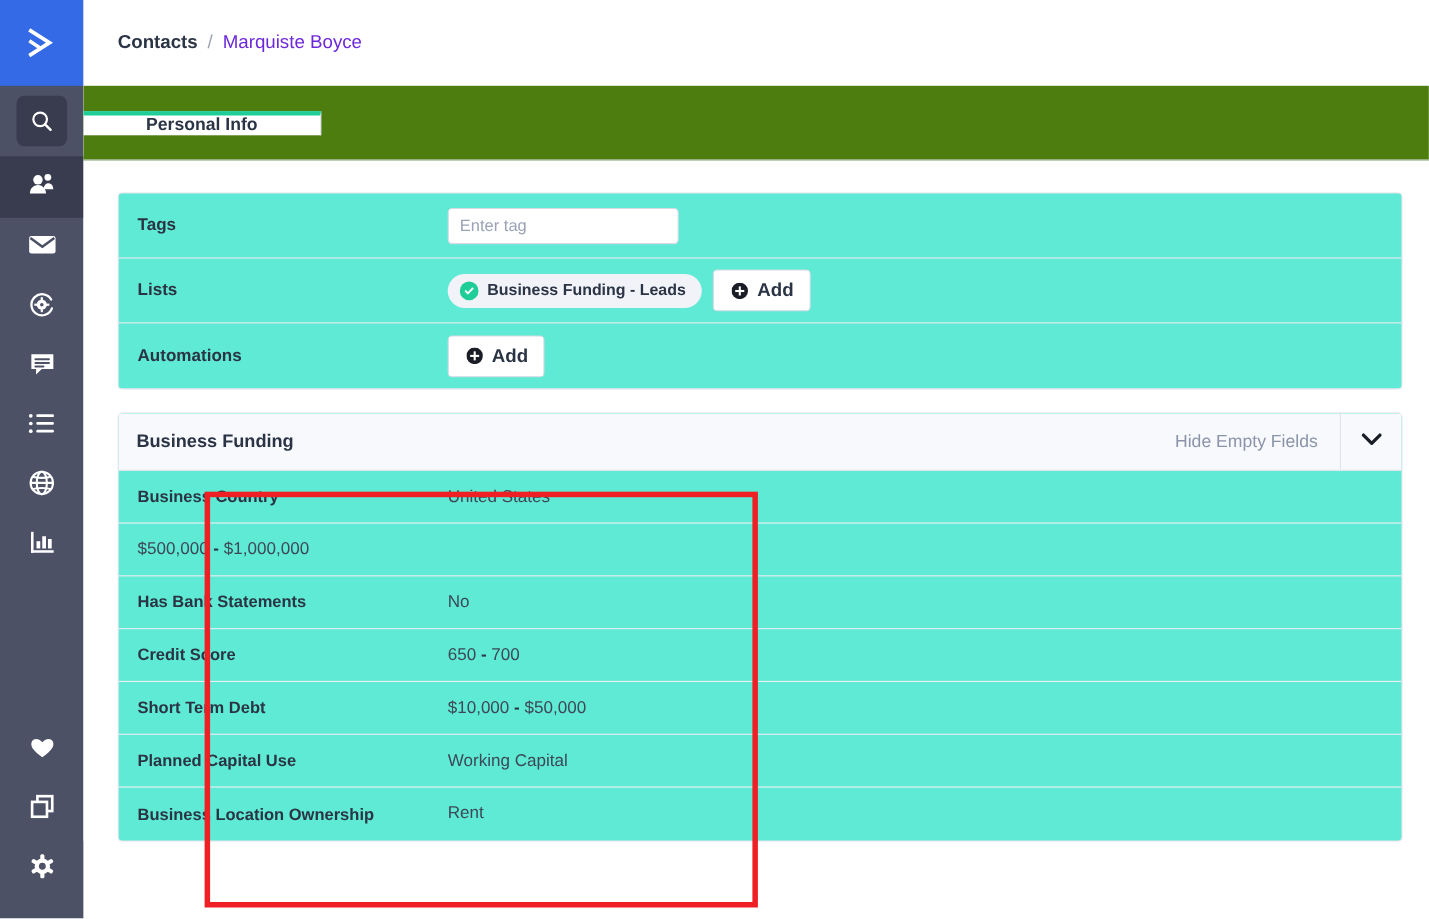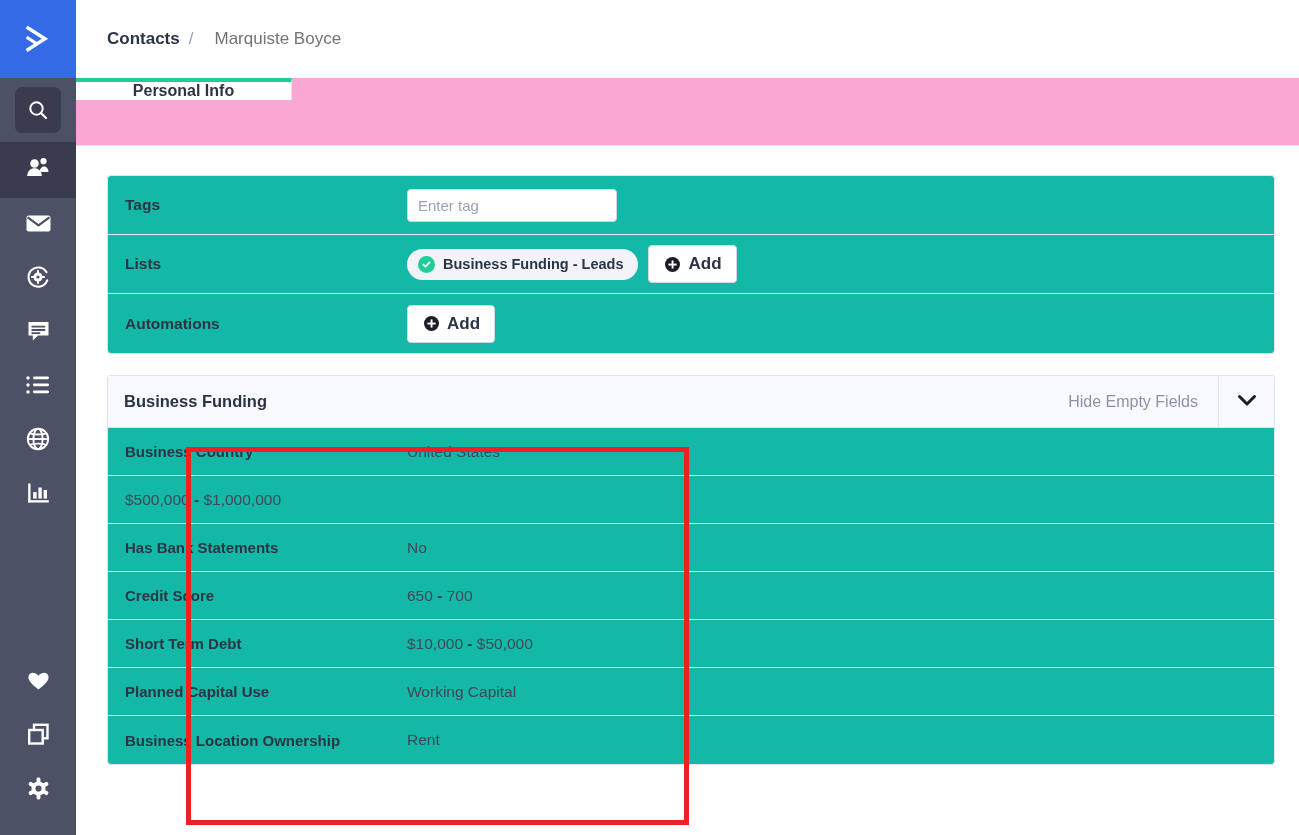--- a/index.html
+++ b/index.html
@@ -40,47 +40,47 @@
 
   
   .main { flex: 1 1 auto; height: 835px; background: #ffffff; position: relative; }
 
   .breadcrumb {
     height: 78px; display: flex; align-items: center;
     padding-left: 31px; font-size: 17px; background: #ffffff;
   }
   .crumb-root { color: #2b3445; font-weight: bold; }
   .crumb-sep { color: #9aa3b5; margin: 0 9px; font-weight: normal; }
-  .crumb-current { color: #737373; font-weight: normal; margin-left: 12px; }
+  .crumb-current { color: #6d28d9; font-weight: normal; }
 
   .tabbar {
     height: 68px; position: relative;
-    background: #f9a8d4;
+    background: #4d7c0f;
     border-bottom: 1px solid #dfe3ec;
-    display: flex; align-items: flex-start; gap: 8px;
+    display: flex; align-items: center; gap: 8px;
   }
   .tab {
     width: 216px;
     background: #ffffff;
     border-top: 4px solid #1ecd97;
     border-right: 1px solid #dfe3ec;
     display: flex; align-items: center; justify-content: center;
     font-size: 16px; font-weight: bold; color: #2b3445;
   }
   .tabbar-fill { flex: 1 1 auto; background: #f4f6fb; }
 
   .content {
     padding: 29px 24px 0 31px;
     background: #ffffff;
   }
 
   .card {
     border: 1px solid #dfe3ec;
     border-radius: 4px;
-    background: #14b8a6;
+    background: #5eead4;
     width: 1168px;
   }
   .card + .card { margin-top: 21px; }
 
   .row {
     display: flex; align-items: center;
     min-height: 59px;
     padding: 0 0 0 17px;
     border-bottom: 1px solid #e9ecf3;
   }

